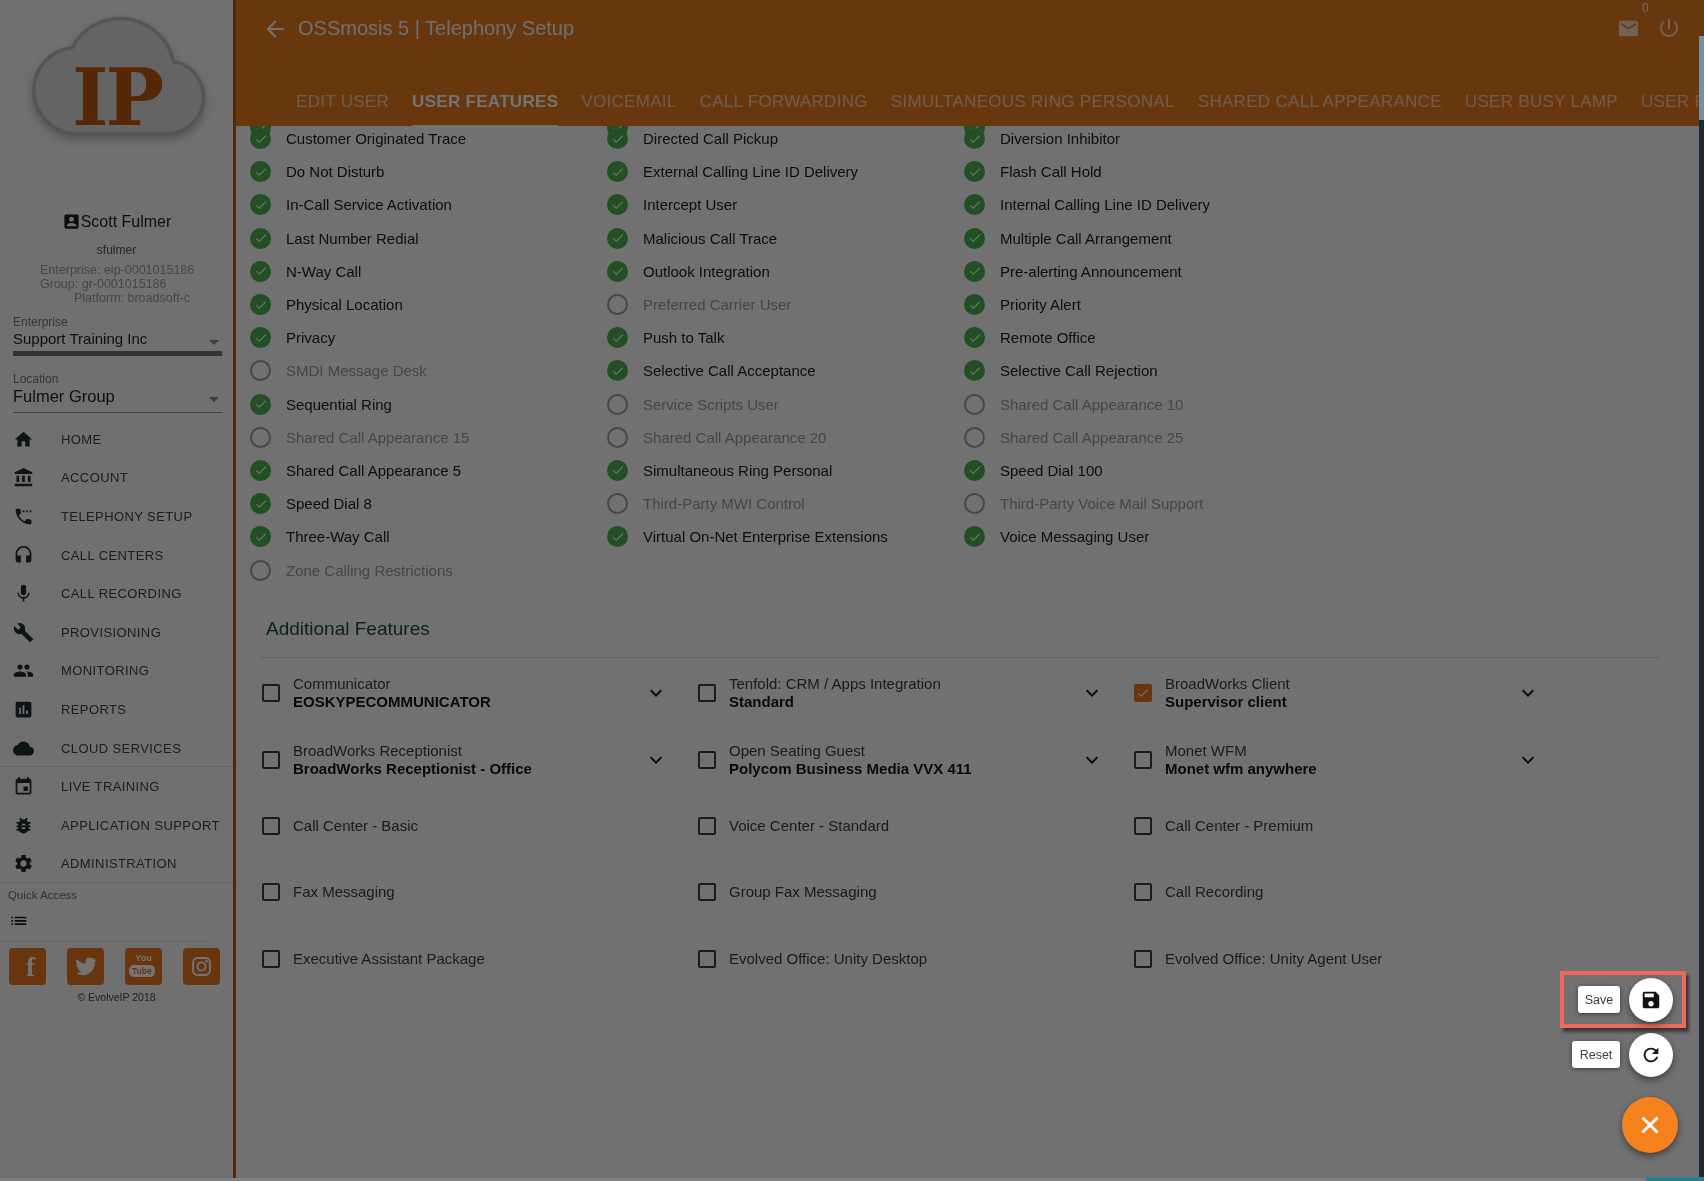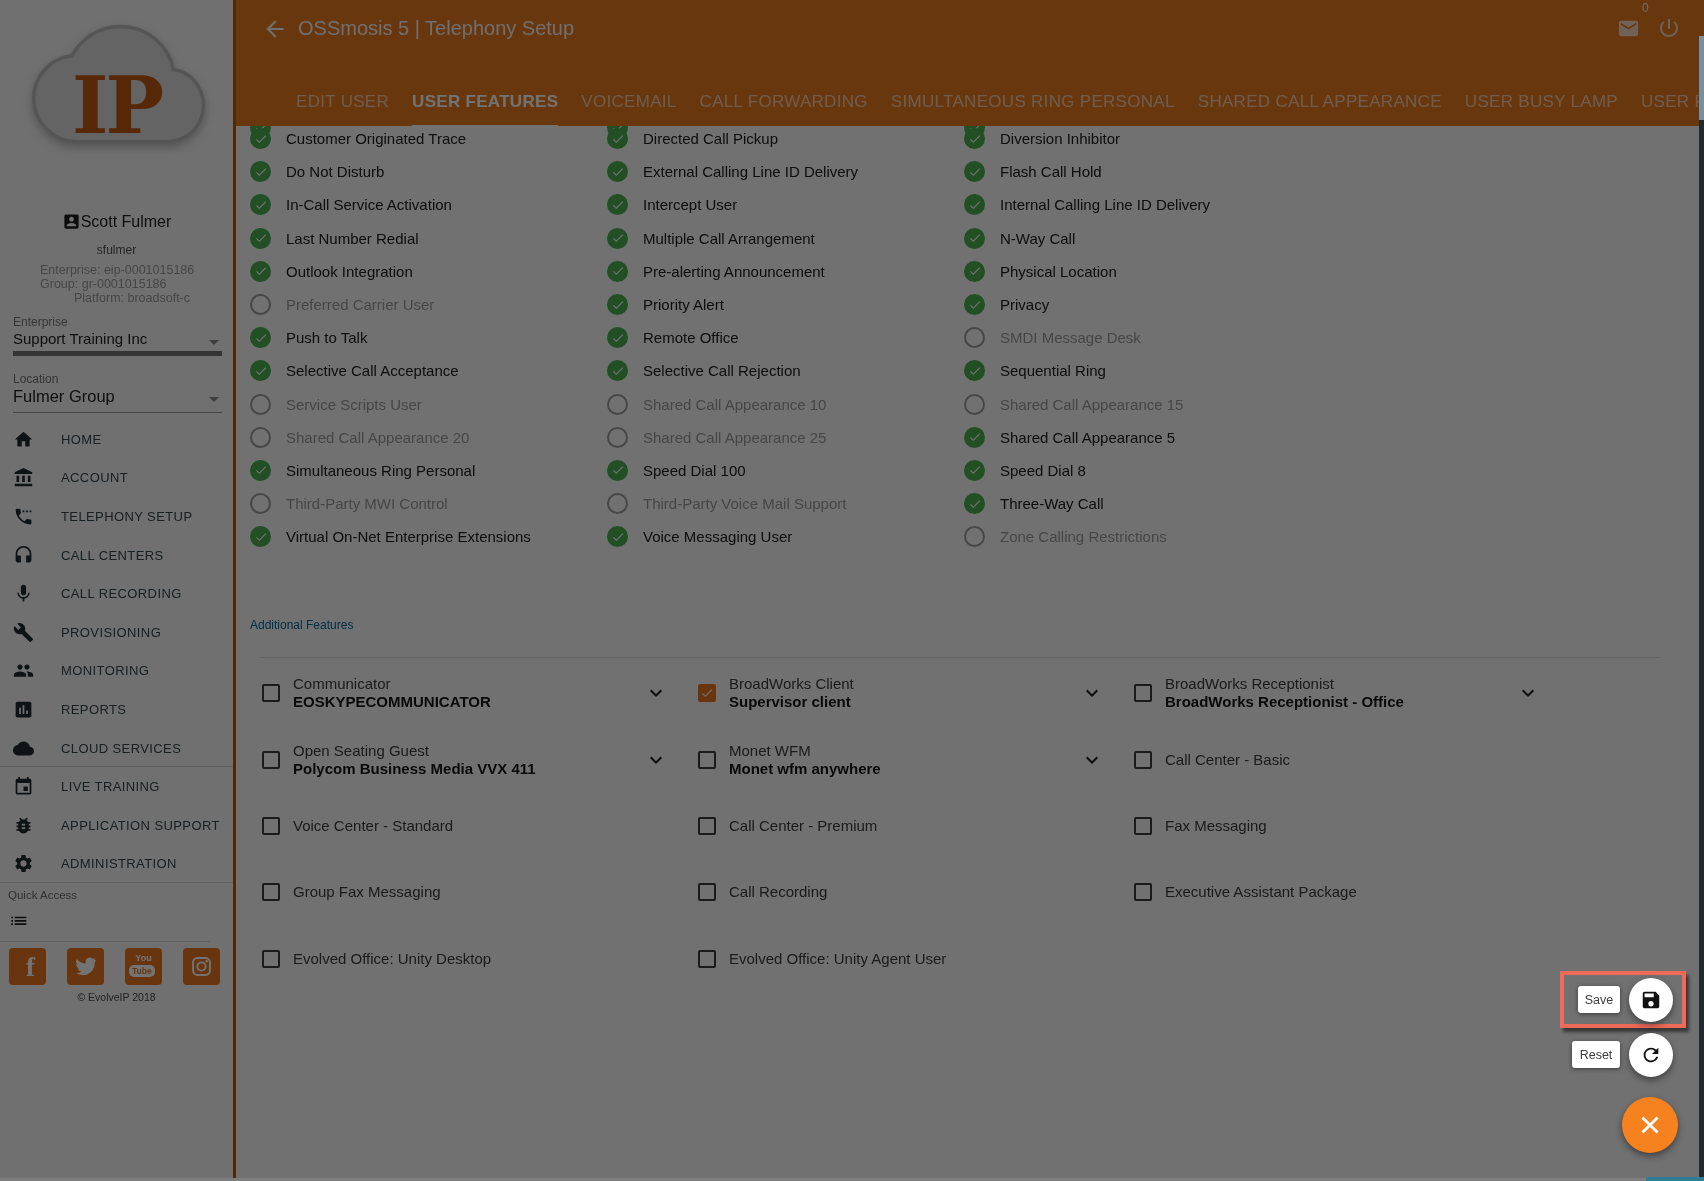--- a/index.html
+++ b/index.html
@@ -1,21 +1,21 @@
 <!DOCTYPE html>
 <html><head>
 <meta charset="utf-8">
 <style>
   html,body{margin:0;padding:0;background:#222;}
   *{box-sizing:border-box;font-family:"Liberation Sans",sans-serif;}
   .app{position:relative;width:1704px;height:1181px;overflow:hidden;background:#fafafa;}
 
   
   .sidebar{position:absolute;left:0;top:0;width:233px;height:100%;background:#f8f8f8;z-index:2;}
-  .logo{position:absolute;top:16px;left:0;width:192px;height:160px;}
+  .logo{position:absolute;top:8px;left:0;width:192px;height:160px;}
   .logo svg{position:absolute;left:24px;top:0;filter:drop-shadow(0 4px 5px rgba(0,0,0,.25));}
   .logo-ip{position:absolute;left:0;width:233px;top:44px;text-align:center;font-family:"DejaVu Serif",serif;font-weight:bold;font-size:78px;color:#c25a12;letter-spacing:-3px;}
   .user-name-row{position:absolute;top:212px;left:0;width:233px;display:flex;justify-content:center;align-items:center;}
   .user-name-row svg{width:19px;height:19px;fill:#1f1f1f;}
   .user-name{font-size:16px;font-weight:500;color:#1f1f1f;}
   .user-login{position:absolute;top:243px;width:233px;text-align:center;font-size:12px;color:#555;}
   .user-meta1{position:absolute;top:263px;left:40px;font-size:12.5px;color:#9b9b9b;}
   .user-meta2{position:absolute;top:277px;left:40px;font-size:12.5px;color:#9b9b9b;}
   .user-meta3{position:absolute;top:291px;left:40px;font-size:12.5px;color:#9b9b9b;margin-left:34px;}
   .sel-label1{position:absolute;top:315px;left:13px;font-size:12px;color:#777;}
@@ -61,21 +61,21 @@
   .clip-row{position:absolute;top:-15px;left:14px;right:0;display:grid;grid-template-columns:357px 357px auto;}
   .feat{display:flex;align-items:center;gap:15px;height:33.2px;cursor:pointer;}
   .feat.hide{visibility:hidden;}
   .circ{width:21px;height:21px;border-radius:50%;border:2px solid #9e9e9e;flex:0 0 21px;display:flex;align-items:center;justify-content:center;}
   .feat.on .circ,.circ.on{background:#4caf50;border-color:#4caf50;}
   .circ svg{width:14px;height:14px;fill:#fff;display:none;}
   .feat.on .circ svg,.circ.on svg{display:block;}
   .flabel{font-size:15px;color:#9b9b9b;white-space:nowrap;}
   .feat.on .flabel{color:#212121;}
   .features-grid{position:absolute;top:-4px;left:14px;display:grid;grid-template-columns:357px 357px auto;grid-auto-rows:33.2px;}
-  .addl-h{position:absolute;top:492px;left:14px;font-size:12px;color:#0369a1;}
+  .addl-h{position:absolute;top:492px;left:30px;font-size:19px;color:#14532d;}
   .addl-div{position:absolute;top:531px;left:24px;width:1400px;border-top:1px solid #dcdcdc;}
   .addl-grid{position:absolute;top:534px;left:26px;display:grid;grid-template-columns:436px 436px 436px;grid-auto-rows:66.4px;}
   .addl{position:relative;display:flex;align-items:center;gap:13px;padding-right:60px;cursor:pointer;}
   .box{width:18px;height:18px;border:2px solid #3c3c3c;border-radius:2px;flex:0 0 18px;display:flex;align-items:center;justify-content:center;}
   .addl.on .box{background:#e87722;border-color:#e87722;}
   .box svg{width:14px;height:14px;fill:#fff;display:none;}
   .addl.on .box svg{display:block;}
   .atext{display:block;}
   .atitle{display:block;font-size:15px;color:#3d3d3d;line-height:18px;}
   .avalue{display:block;font-size:15px;font-weight:bold;color:#161616;line-height:18px;}
@@ -359,20 +359,28 @@
 
           <div class="feat on">
             <span class="circ">
               <svg viewBox="0 0 24 24">
                 <path d="M9 16.17 4.83 12l-1.42 1.41L9 19 21 7l-1.41-1.41z"></path>
               </svg>
             </span>
             <span class="flabel">Last Number Redial</span>
           </div>
 
+          <div class="feat on">
+            <span class="circ">
+              <svg viewBox="0 0 24 24">
+                <path d="M9 16.17 4.83 12l-1.42 1.41L9 19 21 7l-1.41-1.41z"></path>
+              </svg>
+            </span>
+            <span class="flabel">Malicious Call Trace</span>
+          </div>
 
           <div class="feat on">
             <span class="circ">
               <svg viewBox="0 0 24 24">
                 <path d="M9 16.17 4.83 12l-1.42 1.41L9 19 21 7l-1.41-1.41z"></path>
               </svg>
             </span>
             <span class="flabel">Multiple Call Arrangement</span>
           </div>
 
@@ -634,20 +642,32 @@
             </span>
             <span class="atext">
               <span class="atitle">Communicator</span>
               <span class="avalue">EOSKYPECOMMUNICATOR</span>
             </span>
             <svg class="chevron" viewBox="0 0 24 24">
               <path d="M16.59 8.59 12 13.17 7.41 8.59 6 10l6 6 6-6z"></path>
             </svg>
           </div>
 
+          <div class="addl chev">
+            <span class="box">
+              
+            </span>
+            <span class="atext">
+              <span class="atitle">Tenfold: CRM / Apps Integration</span>
+              <span class="avalue">Standard</span>
+            </span>
+            <svg class="chevron" viewBox="0 0 24 24">
+              <path d="M16.59 8.59 12 13.17 7.41 8.59 6 10l6 6 6-6z"></path>
+            </svg>
+          </div>
 
           <div class="addl on chev">
             <span class="box">
               <svg viewBox="0 0 24 24">
                 <path d="M9 16.17 4.83 12l-1.42 1.41L9 19 21 7l-1.41-1.41z"></path>
               </svg>
             </span>
             <span class="atext">
               <span class="atitle">BroadWorks Client</span>
               <span class="avalue">Supervisor client</span>

